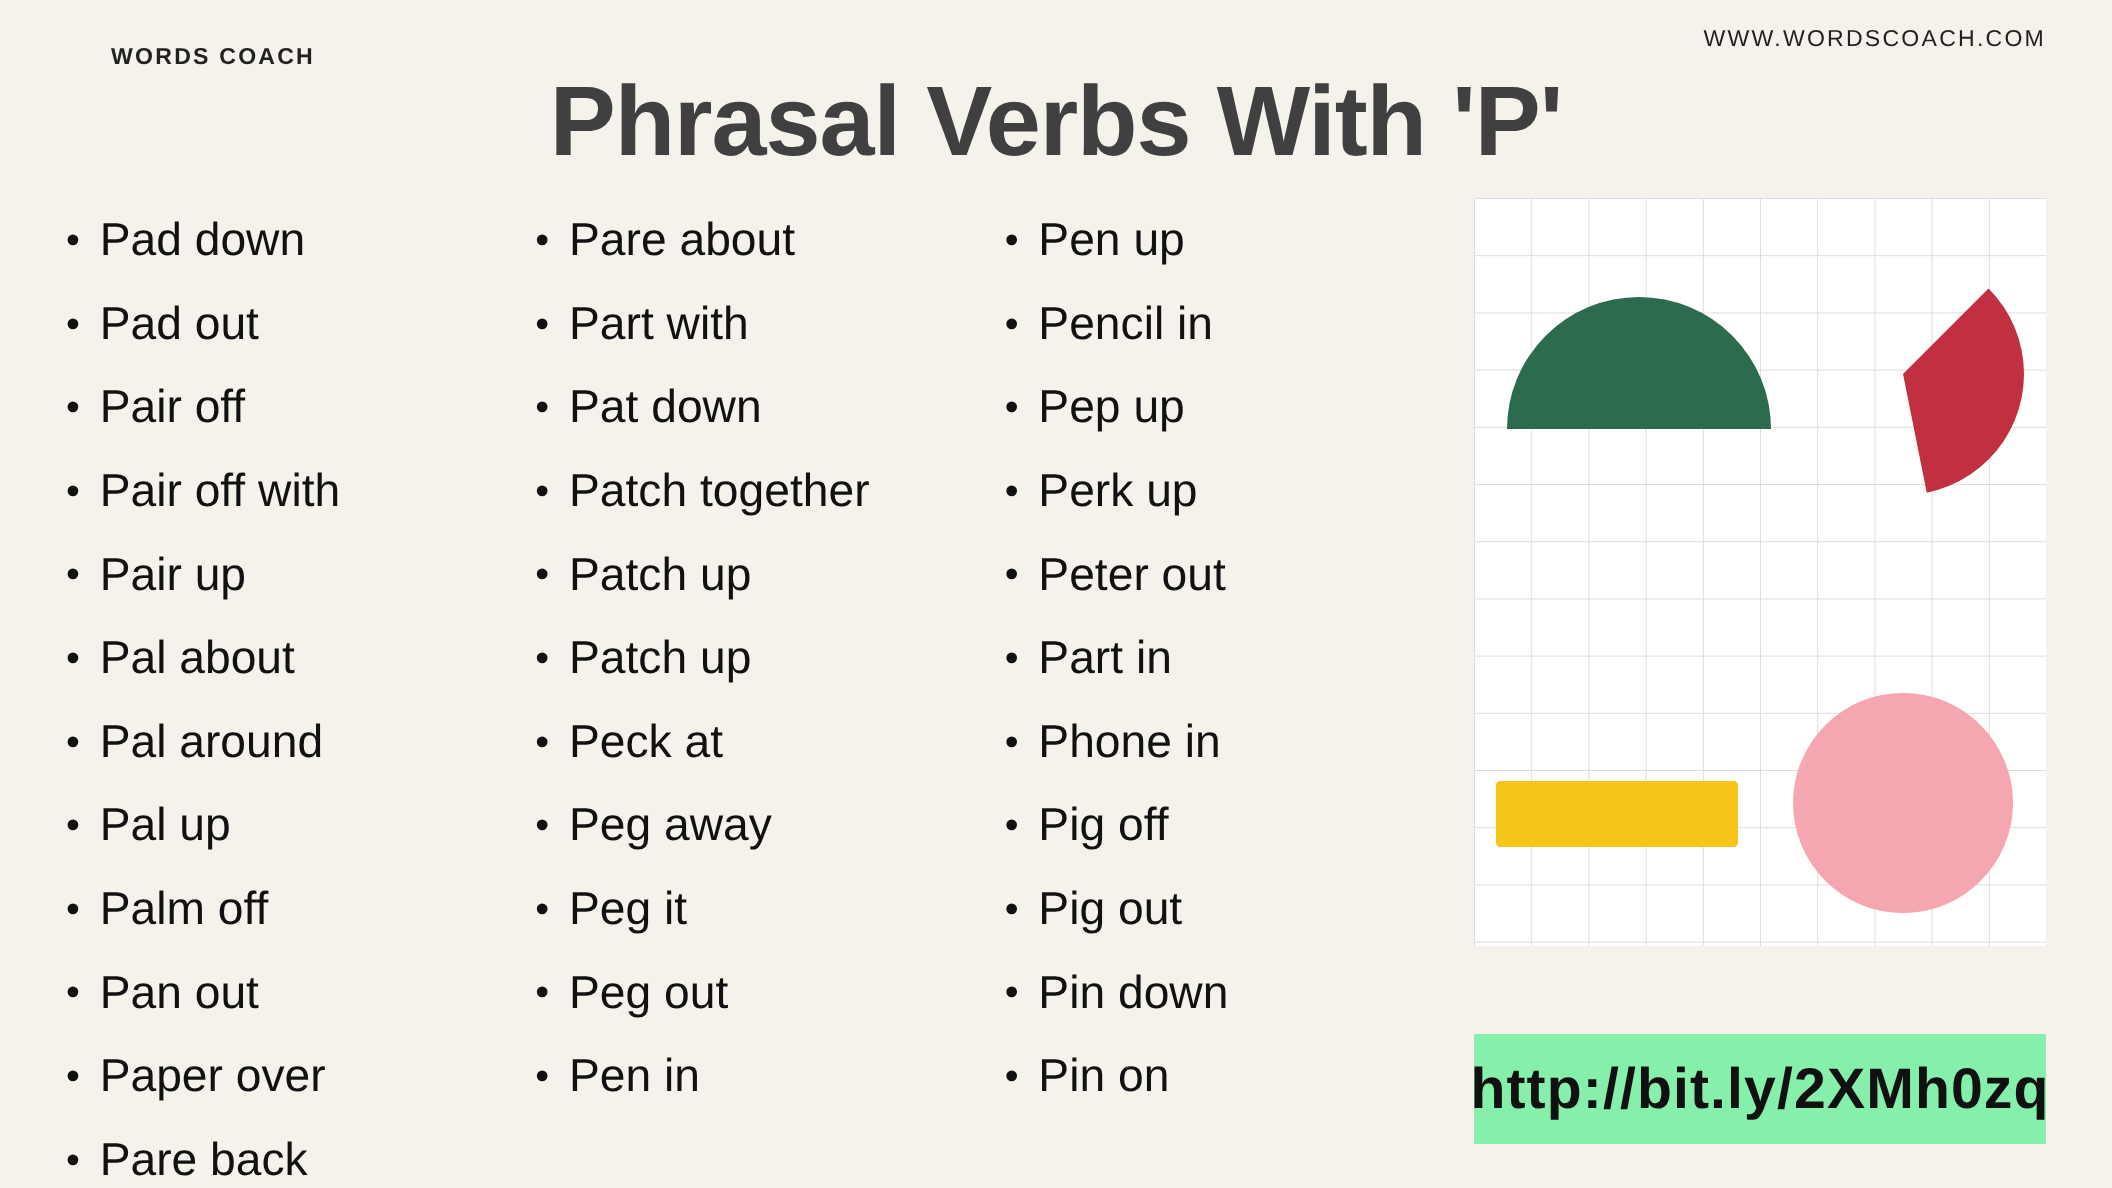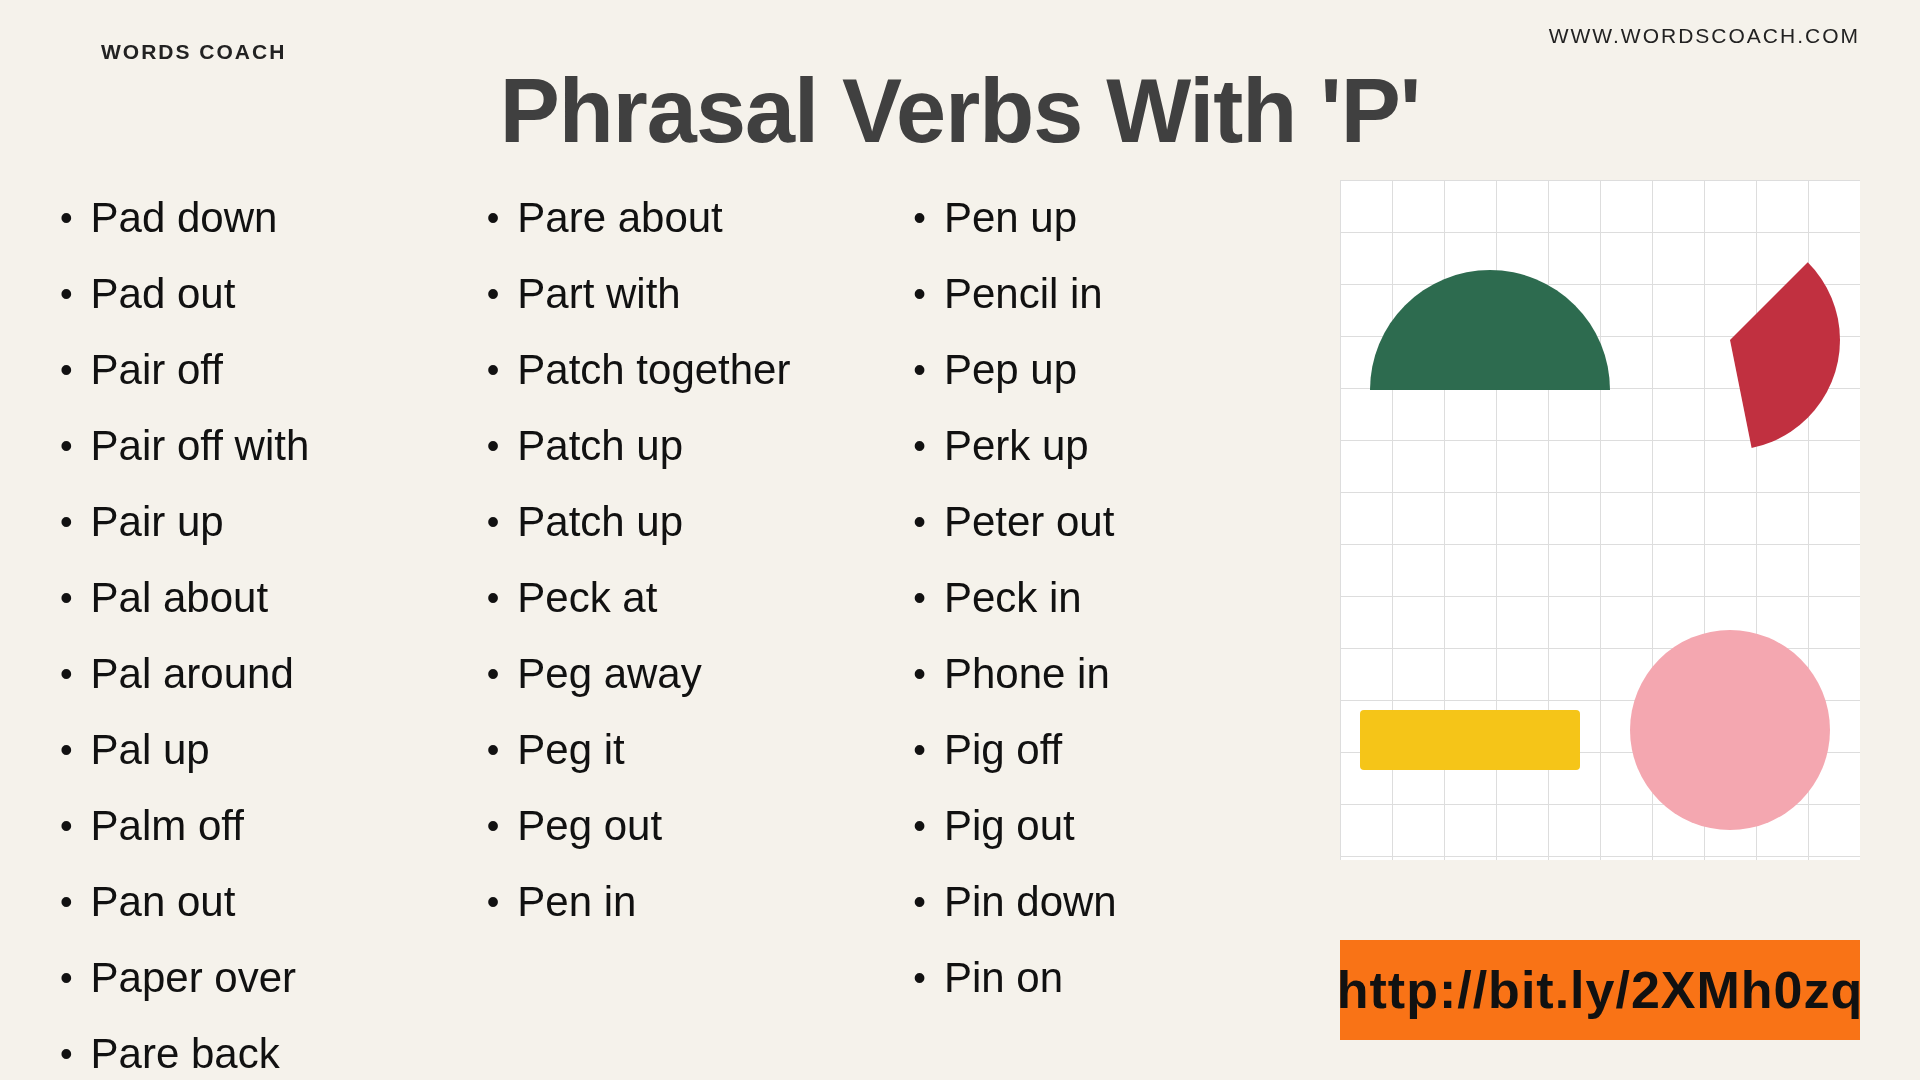--- a/index.html
+++ b/index.html
@@ -151,21 +151,21 @@
       bottom: 170px;
       left: 20px;
       width: 220px;
       height: 60px;
       background-color: #f5c518;
       border-radius: 4px;
     }
 
     .url-bar {
       height: 100px;
-      background-color: #f97316;
+      background-color: #86efac;
       display: flex;
       align-items: center;
       justify-content: center;
     }
 
     .url-bar span {
       font-size: 52px;
       font-weight: 700;
       color: #111;
       letter-spacing: 1px;
@@ -195,39 +195,40 @@
         <li>Pan out</li>
         <li>Paper over</li>
         <li>Pare back</li>
       </ul>
   </div>
 
   <div class="column">
     <ul id="list2">
         <li>Pare about</li>
         <li>Part with</li>
+        <li>Pat down</li>
         <li>Patch together</li>
         <li>Patch up</li>
         <li>Patch up</li>
         <li>Peck at</li>
         <li>Peg away</li>
         <li>Peg it</li>
         <li>Peg out</li>
         <li>Pen in</li>
       </ul>
   </div>
 
   <div class="column">
     <ul id="list3">
         <li>Pen up</li>
         <li>Pencil in</li>
         <li>Pep up</li>
         <li>Perk up</li>
         <li>Peter out</li>
-        <li>Peck in</li>
+        <li>Part in</li>
         <li>Phone in</li>
         <li>Pig off</li>
         <li>Pig out</li>
         <li>Pin down</li>
         <li>Pin on</li>
       </ul>
   </div>
 
   <div class="right-panel">
     <div class="graphic-area">

